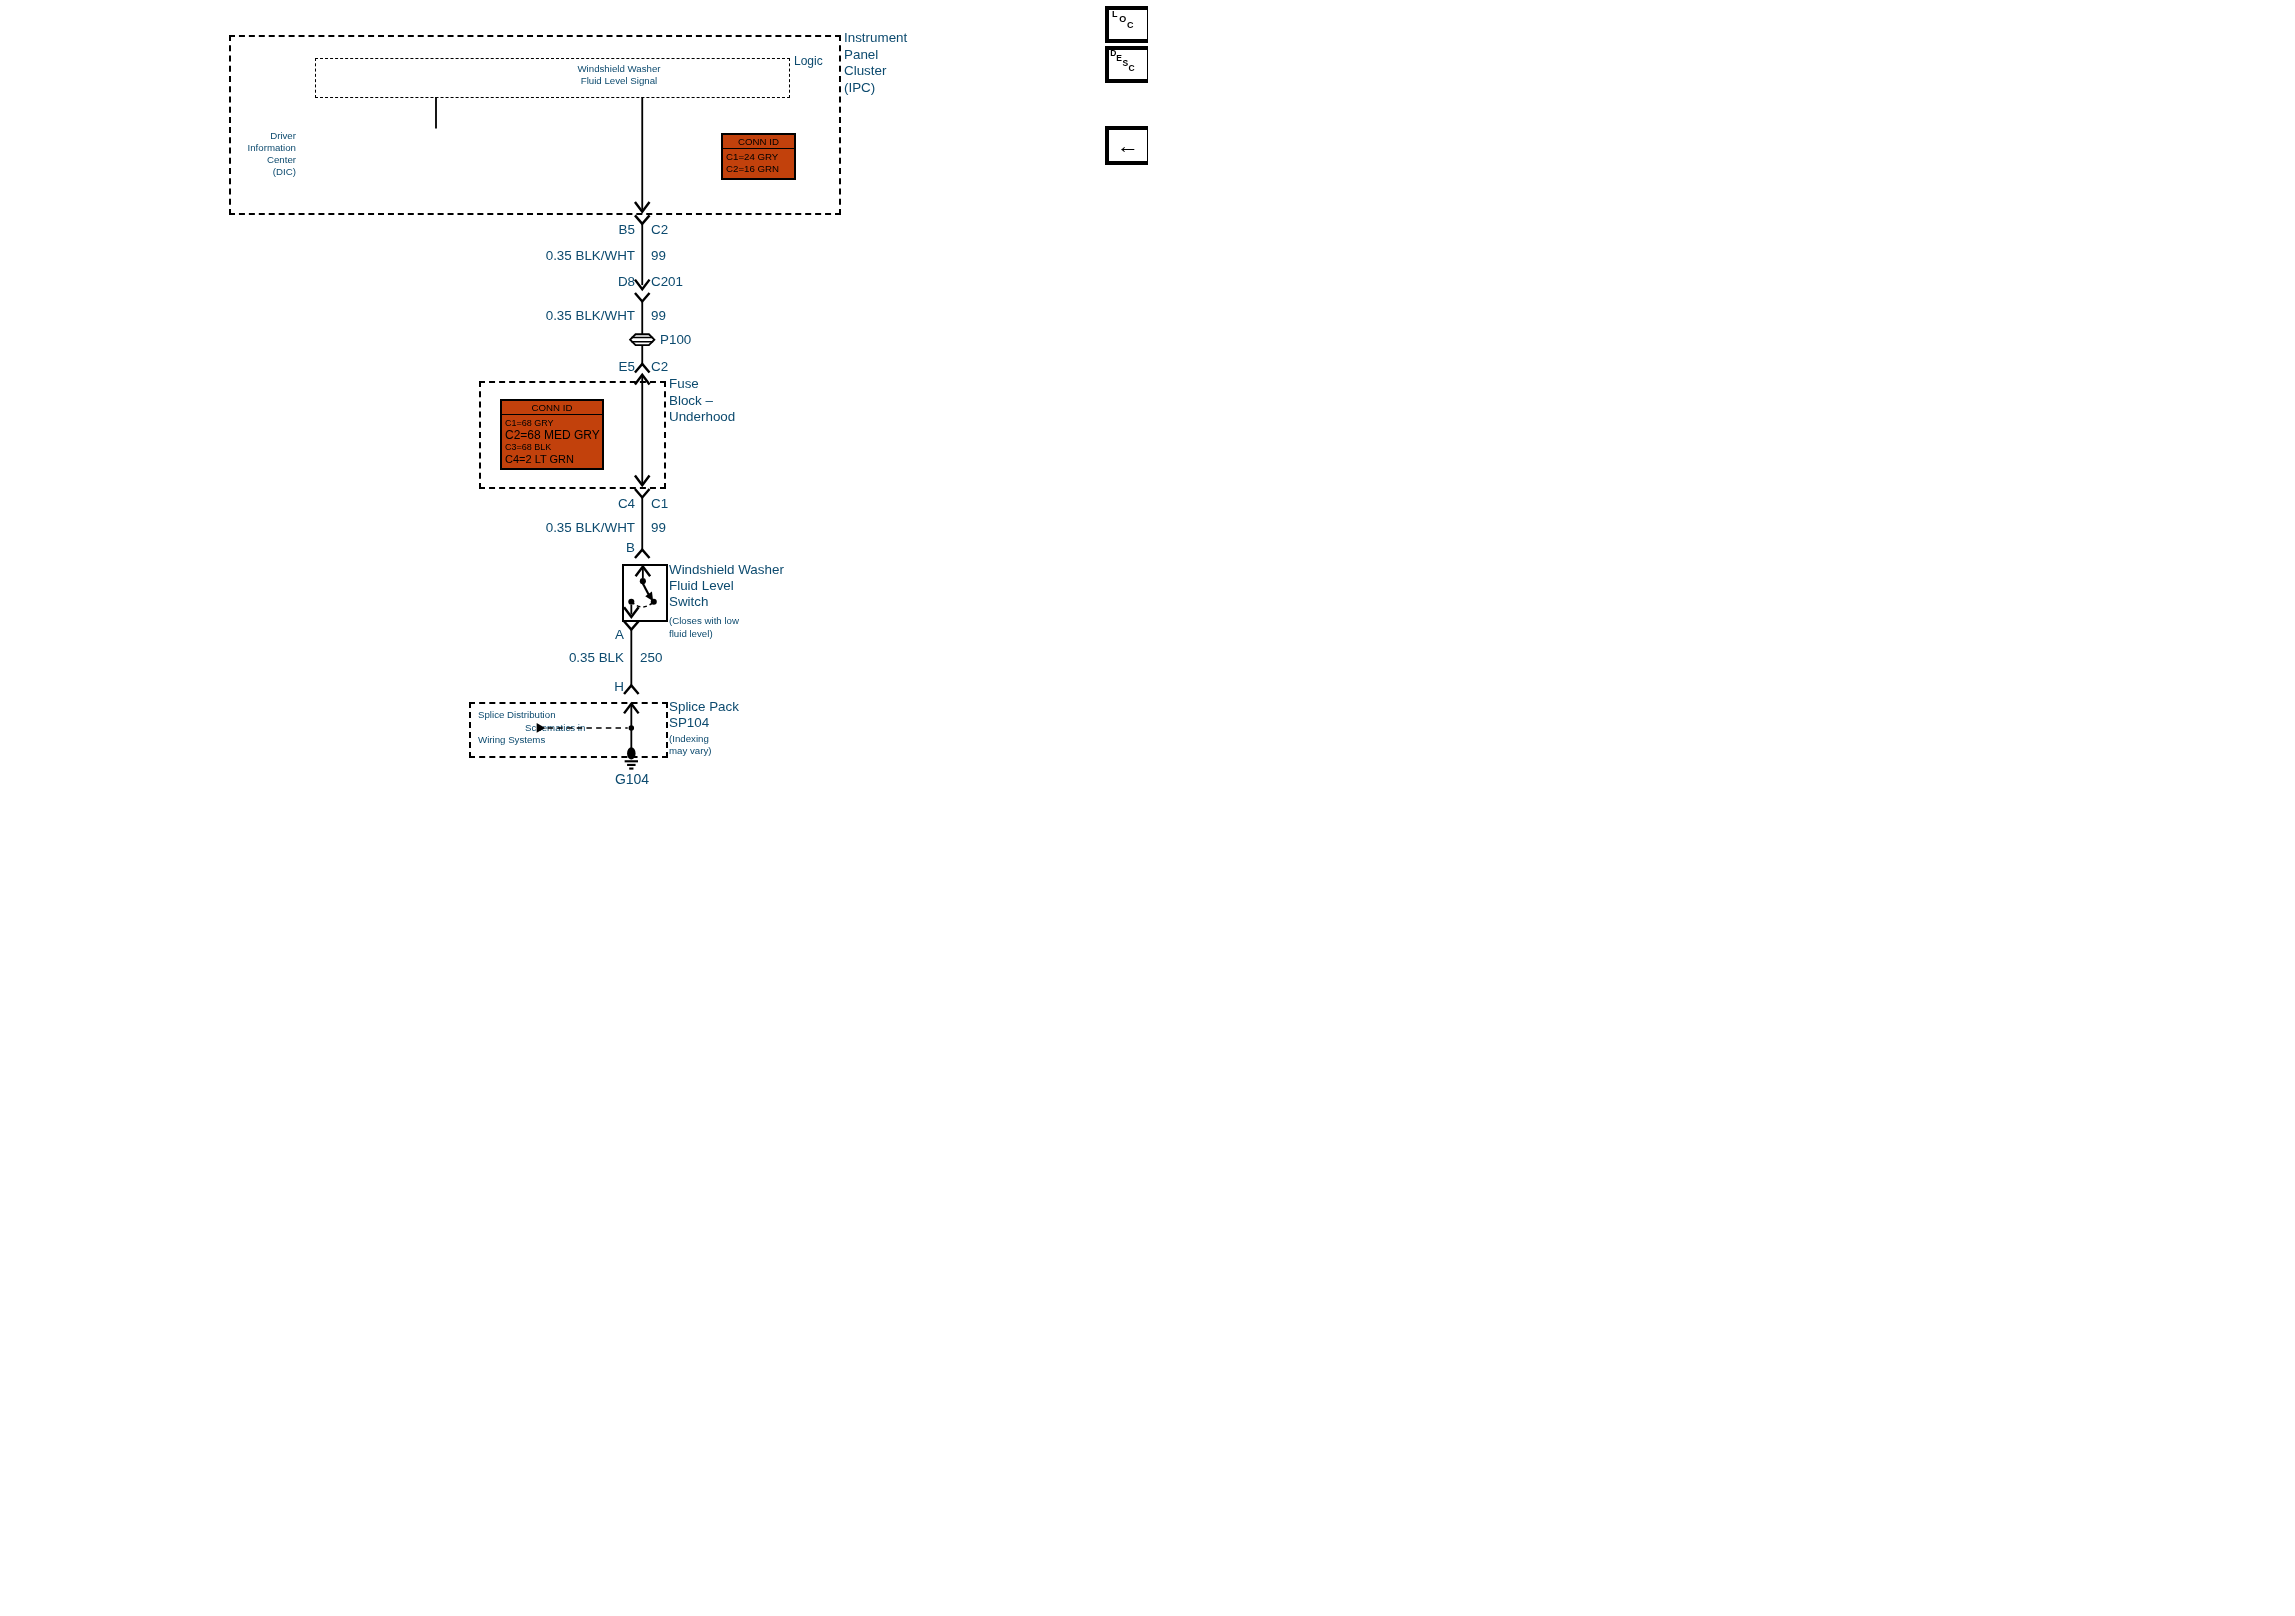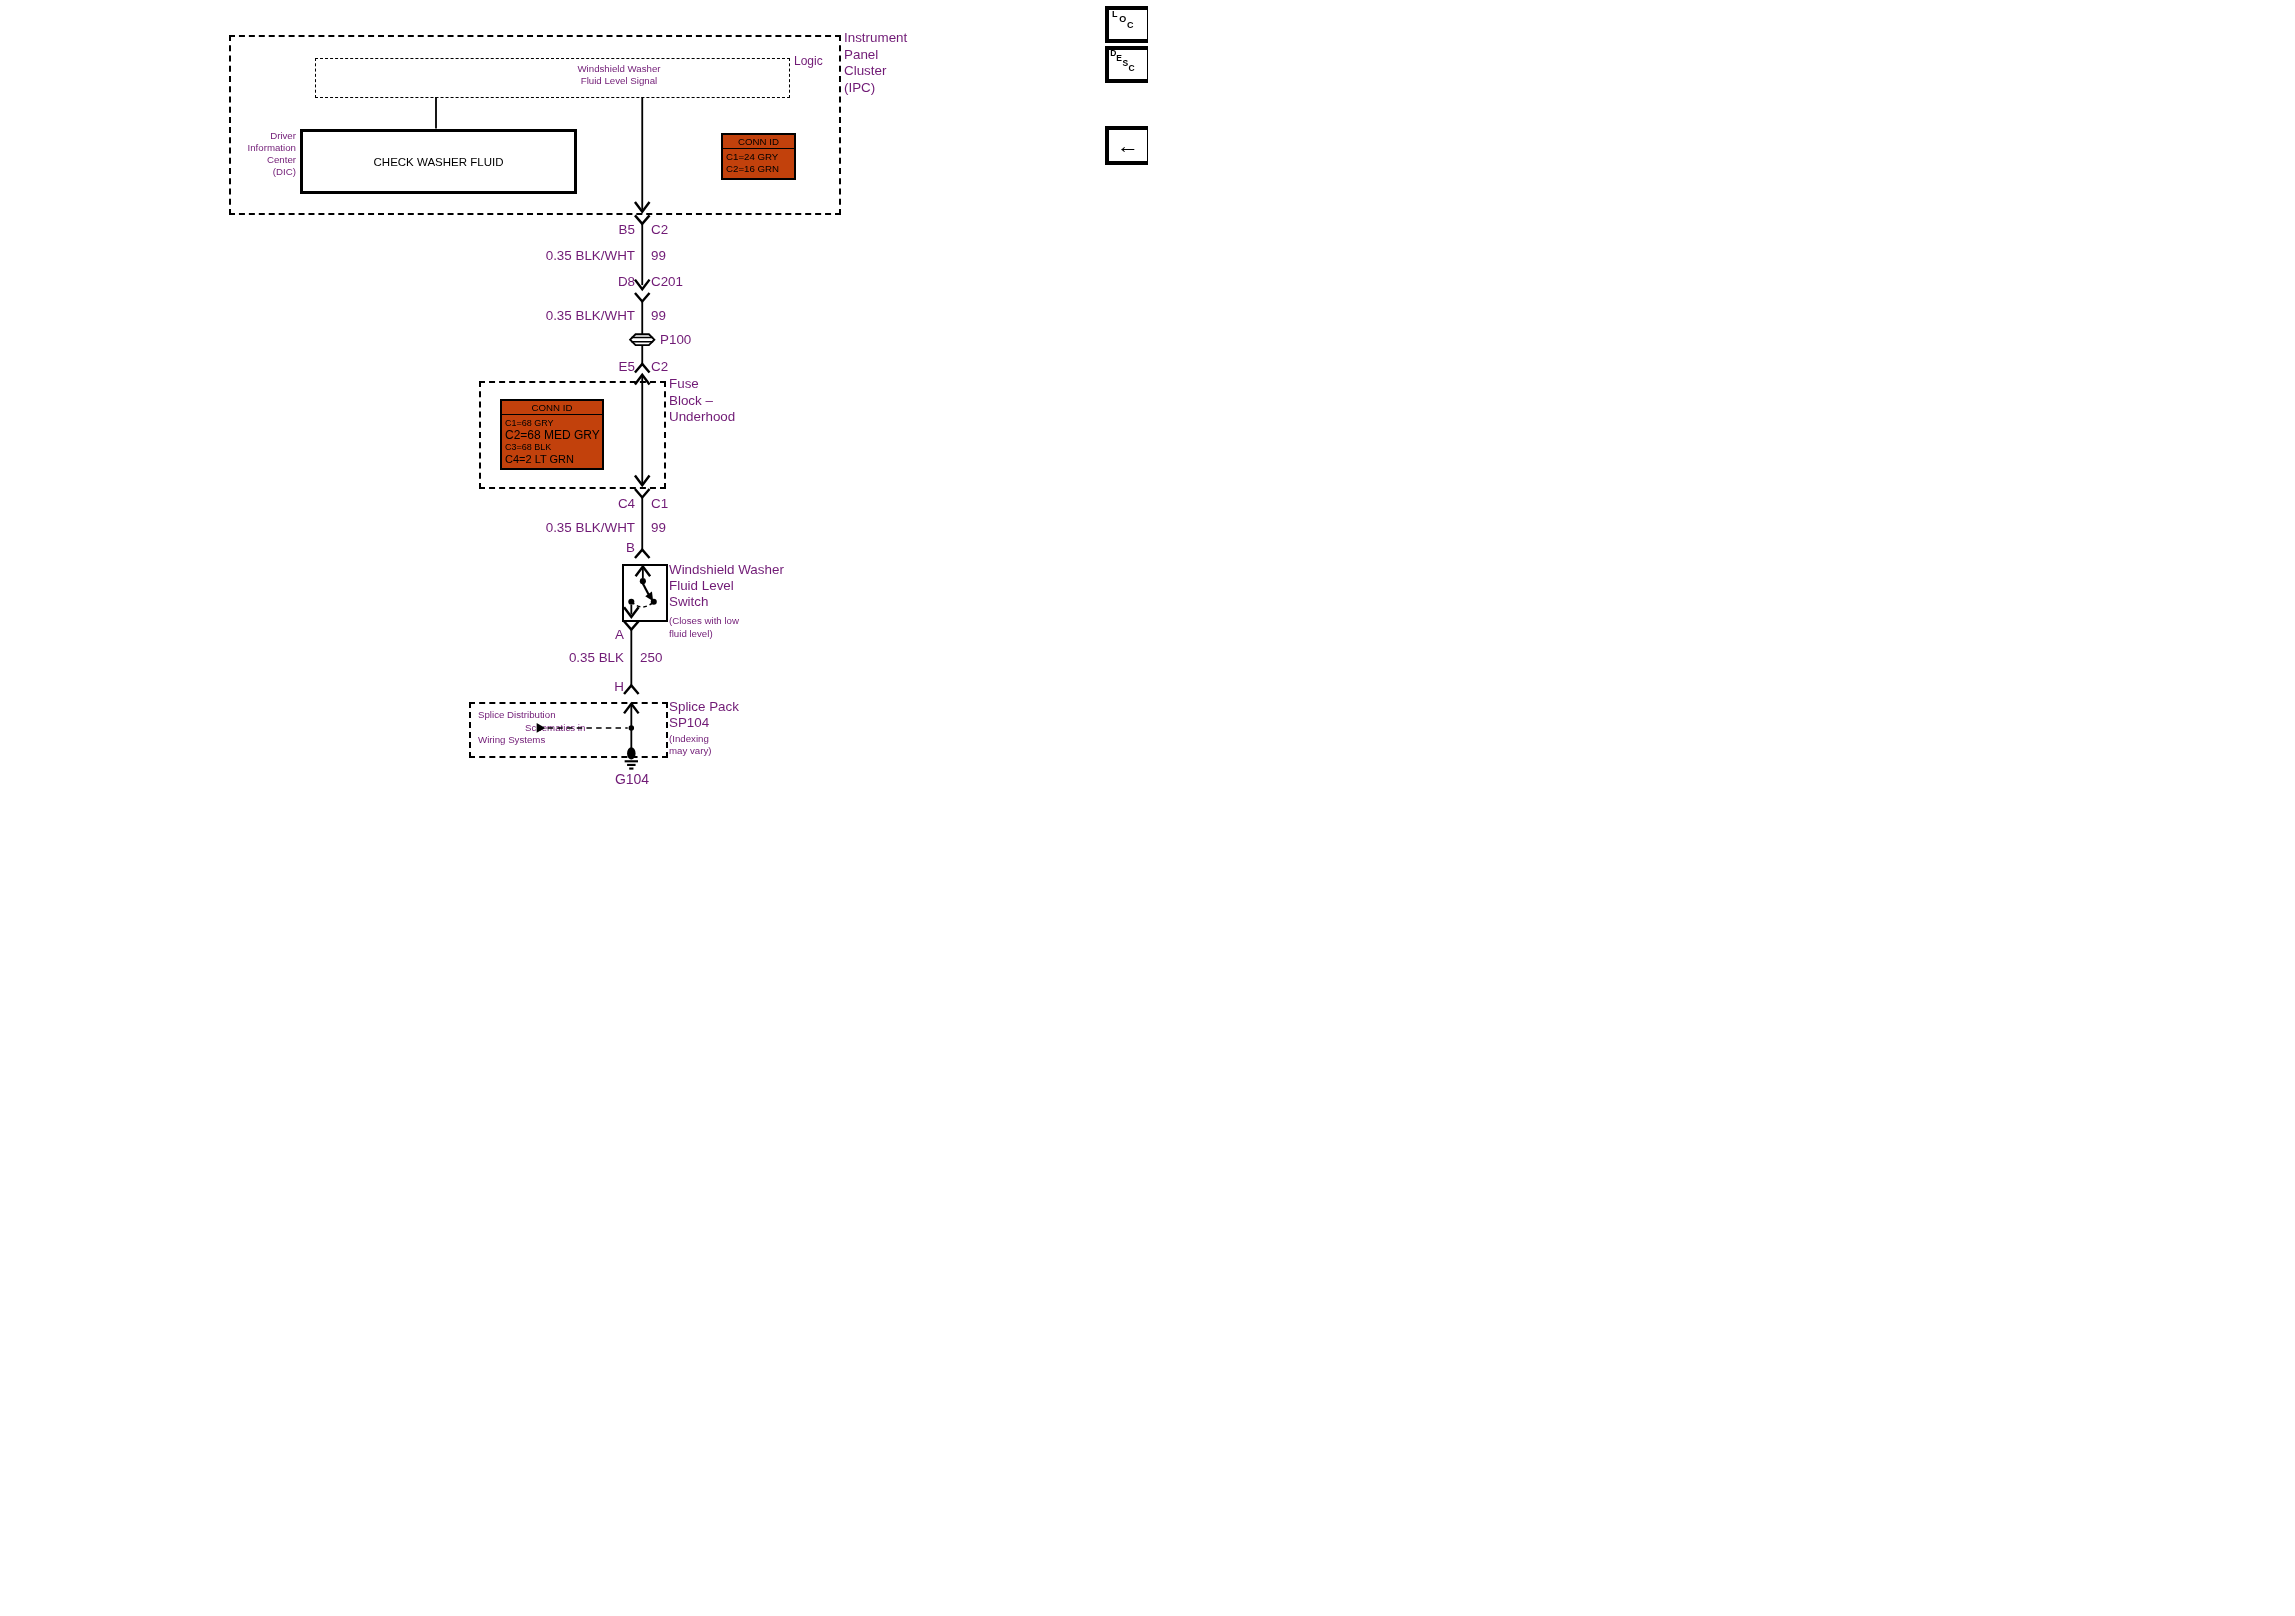--- a/index.html
+++ b/index.html
@@ -1,20 +1,20 @@
 <!DOCTYPE html>
 <html style="font-size:9.7px"><head>
 <meta charset="utf-8">
 <style>
   html,body{margin:0;padding:0;background:#fff;}
   .canvas{
     position:relative;width:1148px;height:808px;background:#fff;
     font-family:"Liberation Sans", sans-serif;color:#000;overflow:hidden;
   }
-  .lbl{position:absolute;font-size:13.4px;line-height:16px;white-space:nowrap;color:#701a75;}
+  .lbl{position:absolute;font-size:13.4px;line-height:16px;white-space:nowrap;color:#0c4a6e;}
   .lbl.small{font-size:9.7px;line-height:12px;}
   .dashed-box{position:absolute;border:2.4px dashed #000;background:transparent;}
   .solid-box{position:absolute;border:3px solid #000;}
   .conn-table{position:absolute;border:2.4px solid #000;background:#c2410c;}
   .conn-table .hdr{font-size:9.7px;text-align:center;padding:1.2px 1.2px;border-bottom:1.8px solid #000;}
   .conn-table .rows{padding:1.8px 3px 2.4px 3px;}
   .conn-table .row{font-size:9.7px;line-height:12px;white-space:nowrap;}
   .tool-btn{position:absolute;width:38px;height:29px;border:4.9px solid #000;background:#fff;cursor:pointer;}
   .tool-btn .ltr{position:absolute;font-weight:700;font-size:9px;line-height:9px;}
   .back-btn{display:flex;align-items:center;justify-content:center;font-size:22px;font-weight:700;height:31px;}
@@ -49,23 +49,20 @@
 
   <div class="dashed-box" style="left:315px;top:58px;width:473px;height:38px;border-width:1.8px;"></div>
   <div class="lbl" style="left:794px;top:53px;font-size:12px;">Logic</div>
   <div class="lbl small" style="left:552px;top:63px;width:134px;text-align:center;">Windshield Washer</div>
   <div class="lbl small" style="left:552px;top:75px;width:134px;text-align:center;">Fluid Level Signal</div>
 
   <div class="lbl small" style="left:211px;top:130px;width:85px;text-align:right;">Driver</div>
   <div class="lbl small" style="left:211px;top:142px;width:85px;text-align:right;">Information</div>
   <div class="lbl small" style="left:211px;top:154px;width:85px;text-align:right;">Center</div>
   <div class="lbl small" style="left:211px;top:166px;width:85px;text-align:right;">(DIC)</div>
-  <div class="solid-box center-flex" style="left:300px;top:129px;width:271px;height:59px;font-size:11.5px;">
-    <span>CHECK WASHER FLUID</span>
-  </div>
 
   <div class="conn-table" style="left:721px;top:133px;width:71px;">
     <div class="hdr">CONN ID</div>
     <div class="rows">
       <div class="row">C1=24 GRY</div>
       <div class="row">C2=16 GRN</div>
     </div>
   </div>
 
   <div class="lbl" style="right:513px;top:222px;">B5</div>

